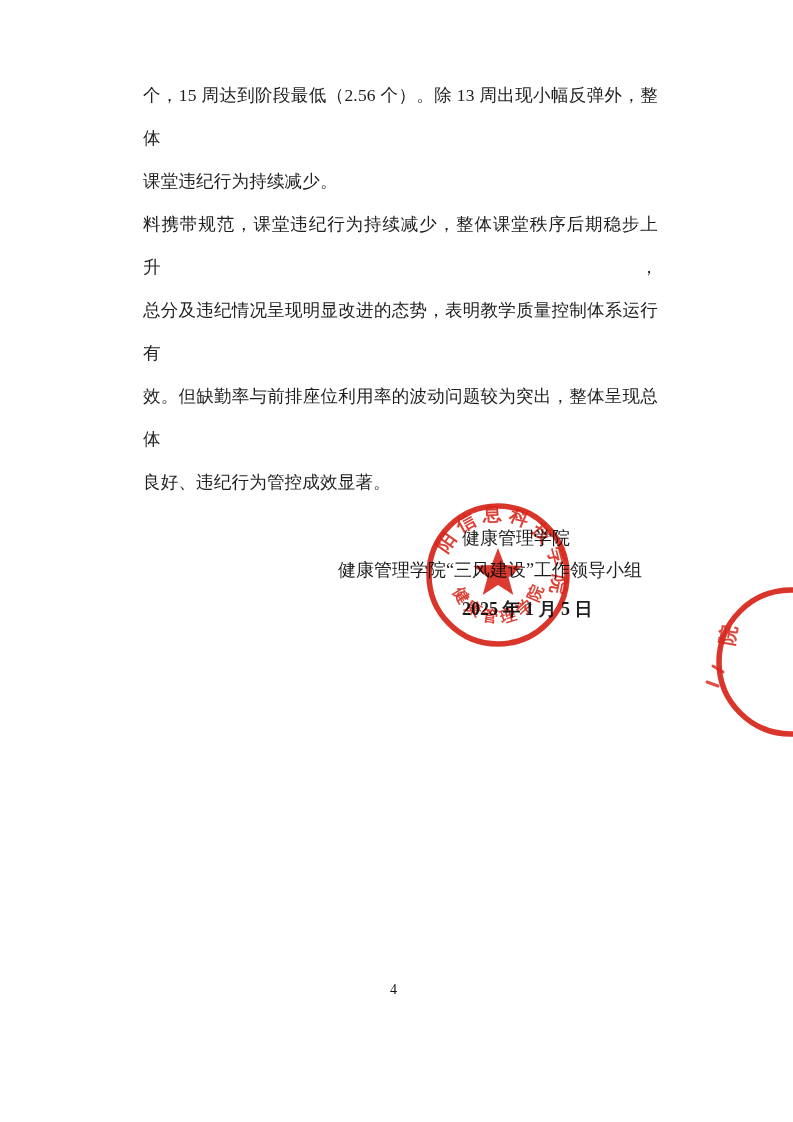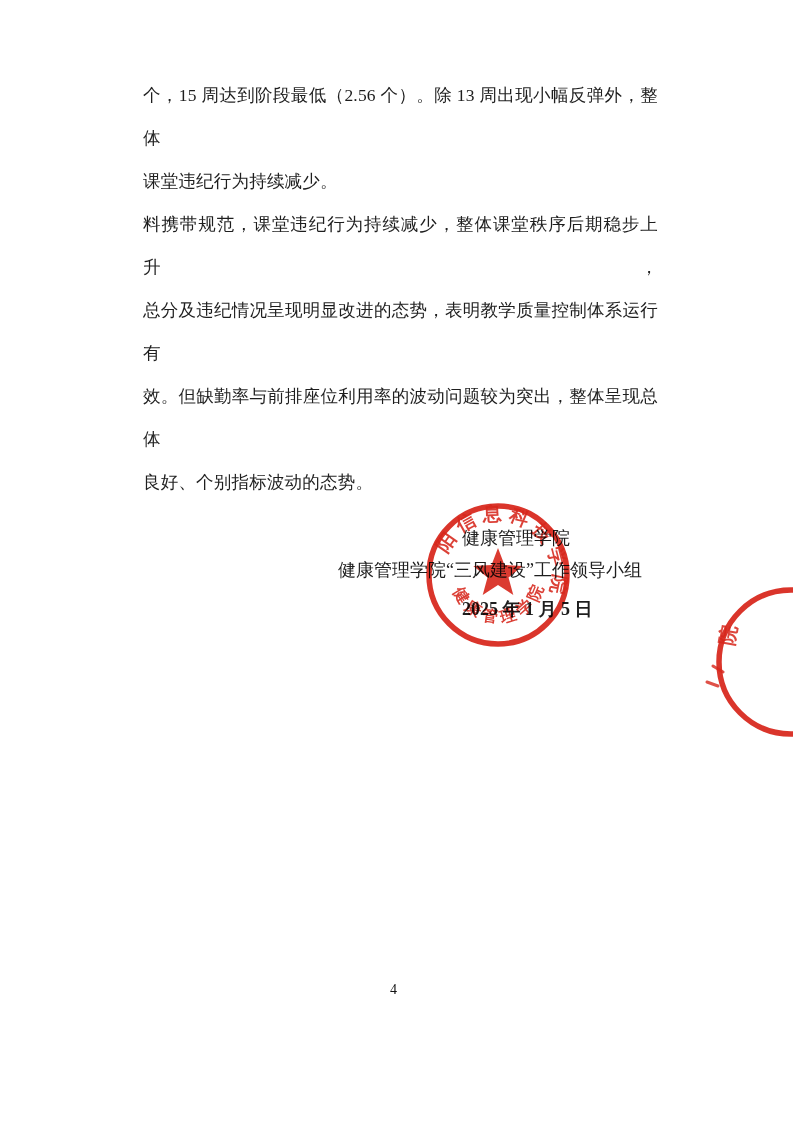--- a/index.html
+++ b/index.html
@@ -73,21 +73,21 @@
 <body>
 
 <div class="page">
 
   <div class="textblock">
     <div class="line">个，15 周达到阶段最低（2.56 个）。除 13 周出现小幅反弹外，整体</div>
     <div class="line short">课堂违纪行为持续减少。</div>
     <div class="line">料携带规范，课堂违纪行为持续减少，整体课堂秩序后期稳步上升，</div>
     <div class="line">总分及违纪情况呈现明显改进的态势，表明教学质量控制体系运行有</div>
     <div class="line">效。但缺勤率与前排座位利用率的波动问题较为突出，整体呈现总体</div>
-    <div class="line short">良好、个别指标波动的态势。</div>
+    <div class="line short">良好、违纪行为管控成效显著。</div>
   </div>
 
   <div class="sig" id="sig-org">健康管理学院</div>
   <div class="sig" id="sig-group">健康管理学院“三风建设”工作领导小组</div>
   <div class="sig" id="sig-date">2025 年 1 月 5 日</div>
 
   <svg id="main-stamp" class="stamp-svg" width="200" height="200" viewBox="0 0 200 200">
     <defs>
       <path id="arc-top" d="M 48.32 81.19 A 55 55 0 1 1 148.56 125.82" fill="none"></path>
       <path id="arc-bottom" d="M 55.06 113.74 A 47 47 0 0 0 144.94 113.74" fill="none"></path>

